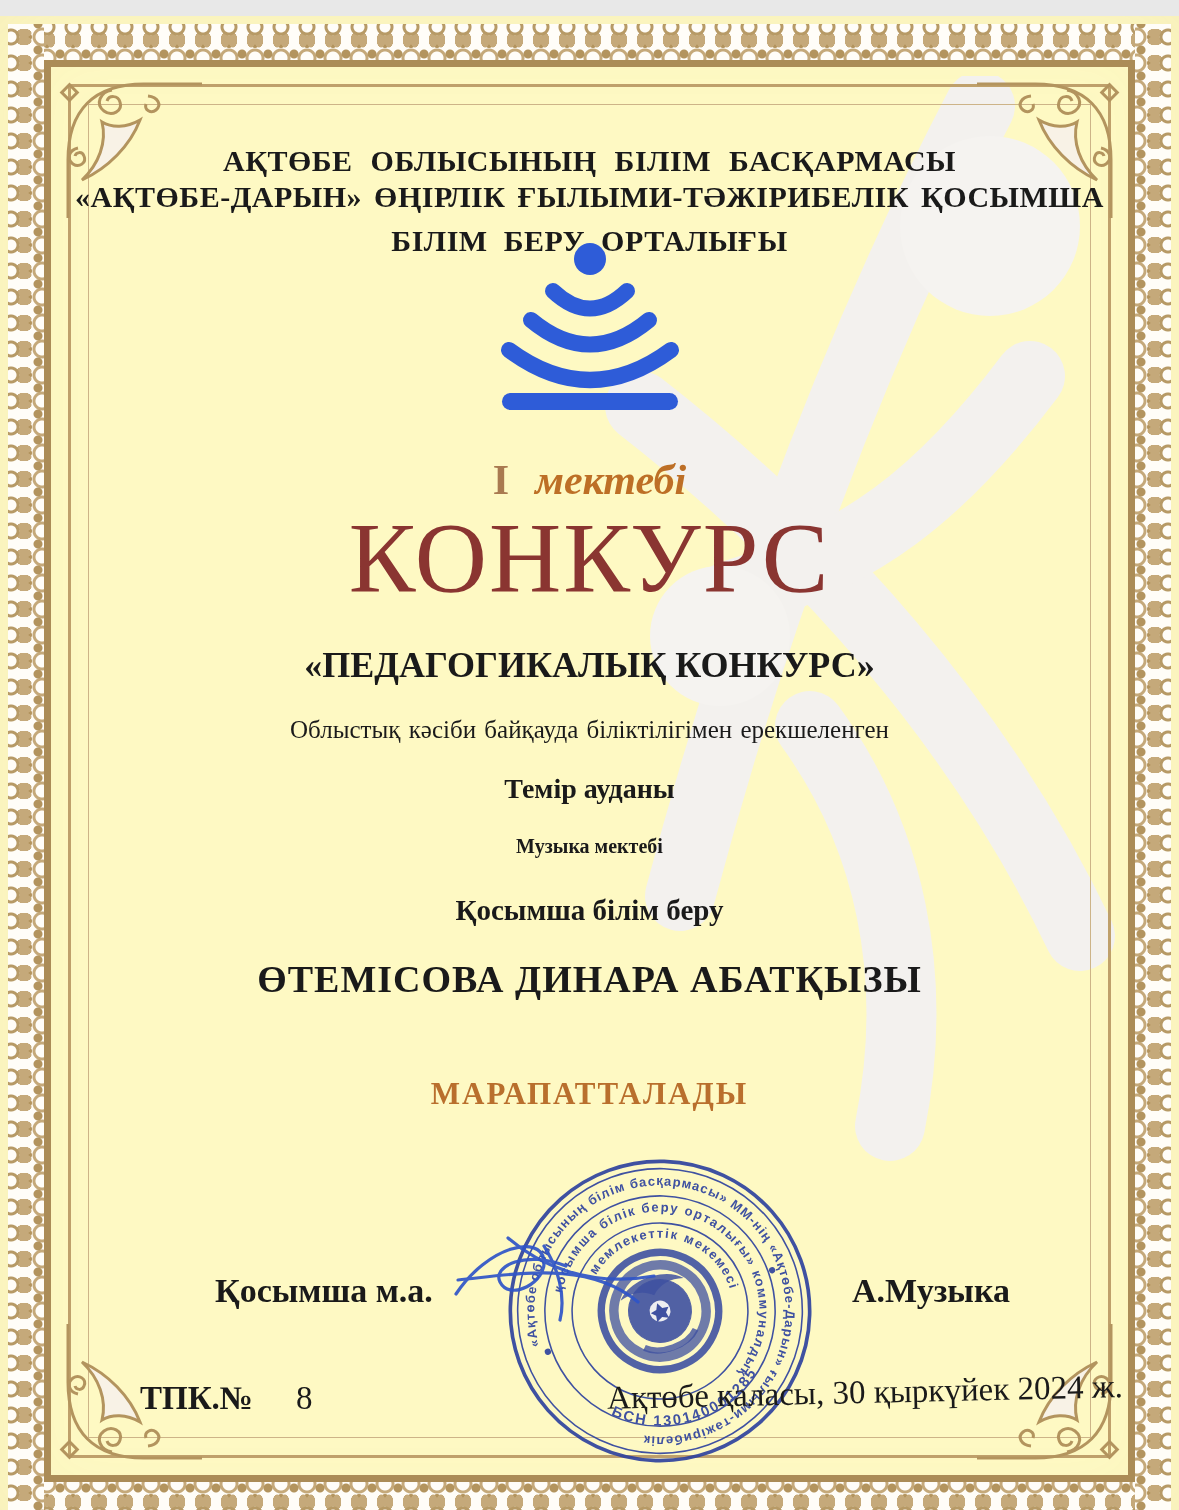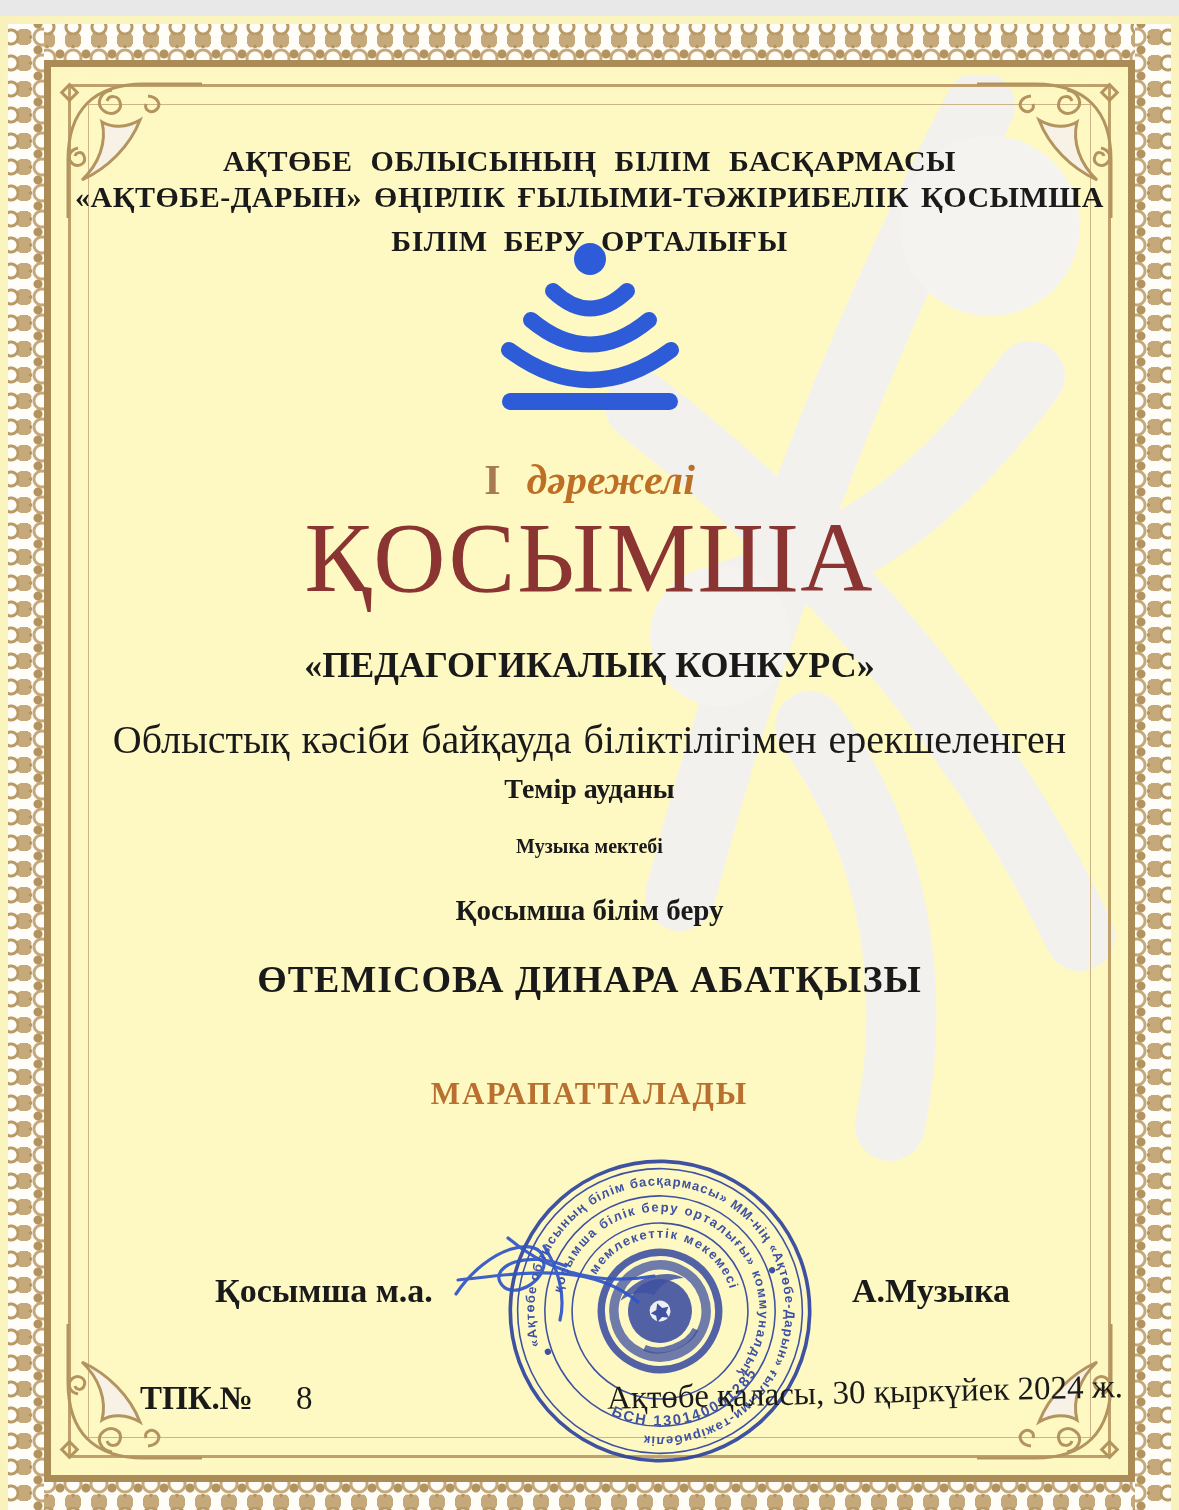--- a/index.html
+++ b/index.html
@@ -71,21 +71,21 @@
     font-weight:bold;font-size:28px;color:#1d2e55;margin-top:2px;
   }
 
   .degree{top:440px;font-size:42px;color:#bd6f26;}
   .degree .num{color:#a97a50;font-style:normal;font-weight:bold;margin-right:26px;}
   .degree .word{font-style:italic;font-weight:bold;}
 
   .title{top:492px;font-size:100px;line-height:100px;color:#8a3531;letter-spacing:2px;}
 
   .contest{top:628px;font-size:36px;font-weight:bold;}
-  .desc{top:700px;font-size:40px;word-spacing:2px;}
+  .desc{top:700px;font-size:25px;word-spacing:2px;}
   .district{top:757px;font-size:28px;font-weight:bold;}
   .school{top:819px;font-size:20px;font-weight:bold;}
   .category{top:878px;font-size:29px;font-weight:bold;}
   .recipient{top:941px;font-size:38px;font-weight:bold;letter-spacing:1px;}
   .awarded{top:1060px;font-size:31px;font-weight:bold;letter-spacing:2px;color:#b96f2d;}
 
   .sig-role{position:absolute;left:215px;top:1256px;font-size:34px;font-weight:bold;white-space:nowrap;}
   .sig-name{position:absolute;left:852px;top:1256px;font-size:34px;font-weight:bold;white-space:nowrap;}
 
   .stamp{position:absolute;left:503px;top:1138px;opacity:.9;}
@@ -169,22 +169,22 @@
       <g fill="none" stroke="#2e5cd8" stroke-width="16" stroke-linecap="round">
         <path d="M 83,49 Q 120,84 157,49"></path>
         <path d="M 61,78 Q 120,127 179,78"></path>
         <path d="M 39,108 Q 120,168 201,108"></path>
       </g>
       <circle cx="120" cy="17" r="16" fill="#2e5cd8"></circle>
       <rect x="32" y="151" width="176" height="17" rx="8.5" fill="#2e5cd8"></rect>
     </svg>
   </div>
 
-  <div class="line degree"><span class="num">I</span><span class="word">дәрежелі</span></div>
-  <div class="line title">ҚОСЫМША</div>
+  <div class="line degree"><span class="num">I</span><span class="word">мектебі</span></div>
+  <div class="line title">КОНКУРС</div>
 
   <div class="line contest">«ПЕДАГОГИКАЛЫҚ КОНКУРС»</div>
   <div class="line desc">Облыстық кәсіби байқауда біліктілігімен  ерекшеленген</div>
   <div class="line district">Темір ауданы</div>
   <div class="line school">Музыка мектебі</div>
   <div class="line category">Қосымша білім беру</div>
   <div class="line awarded">МАРАПАТТАЛАДЫ</div>
   <div class="line recipient">ӨТЕМІСОВА ДИНАРА АБАТҚЫЗЫ</div>
 
   <svg class="stamp" width="314" height="314" viewBox="0 0 300 300">

